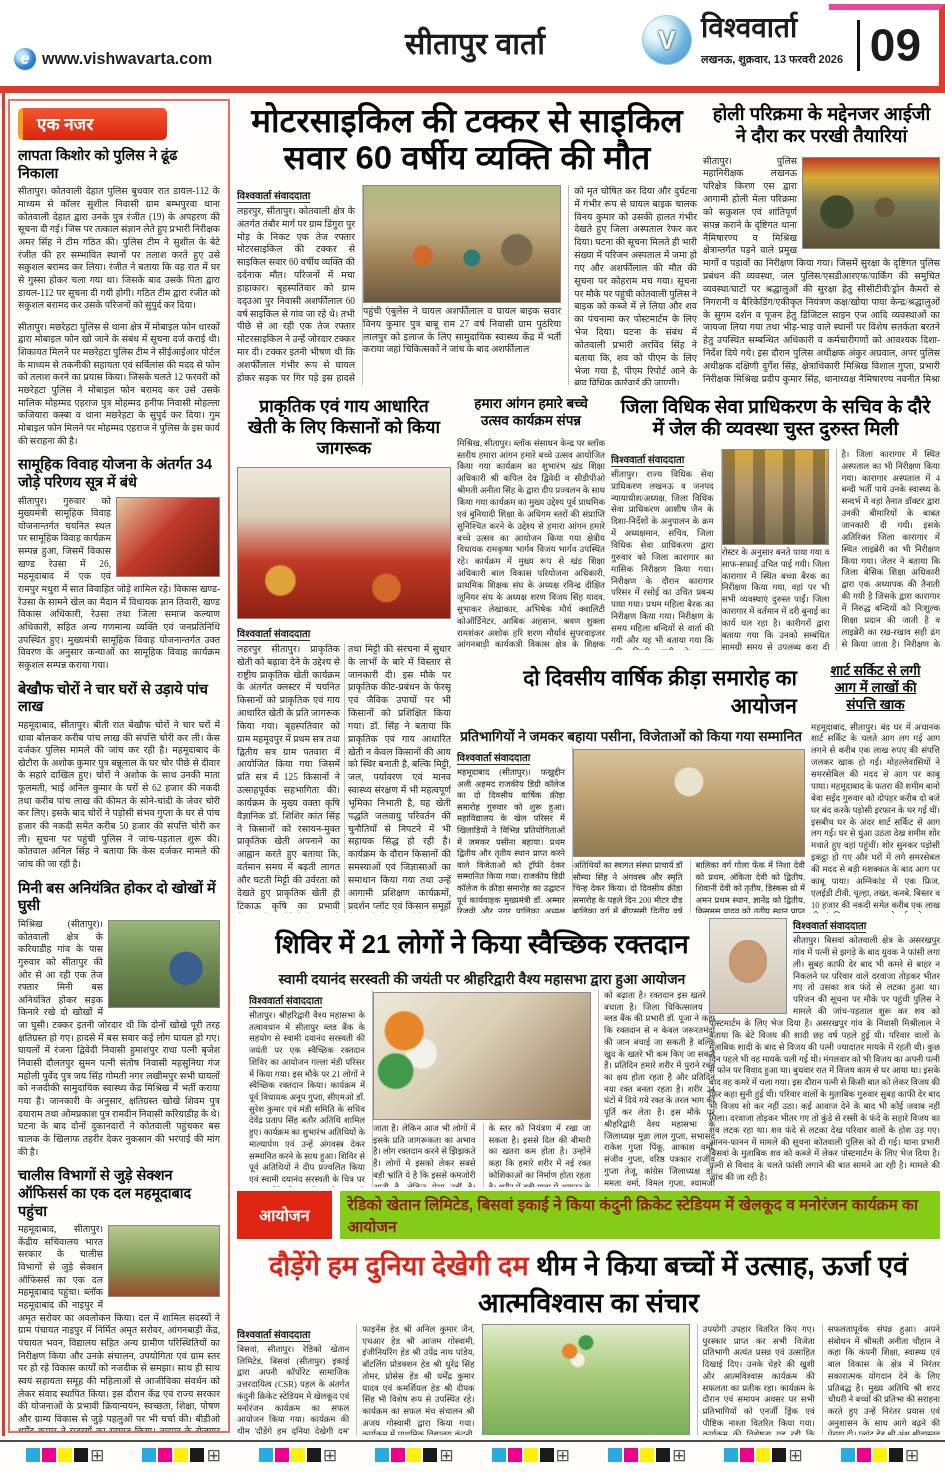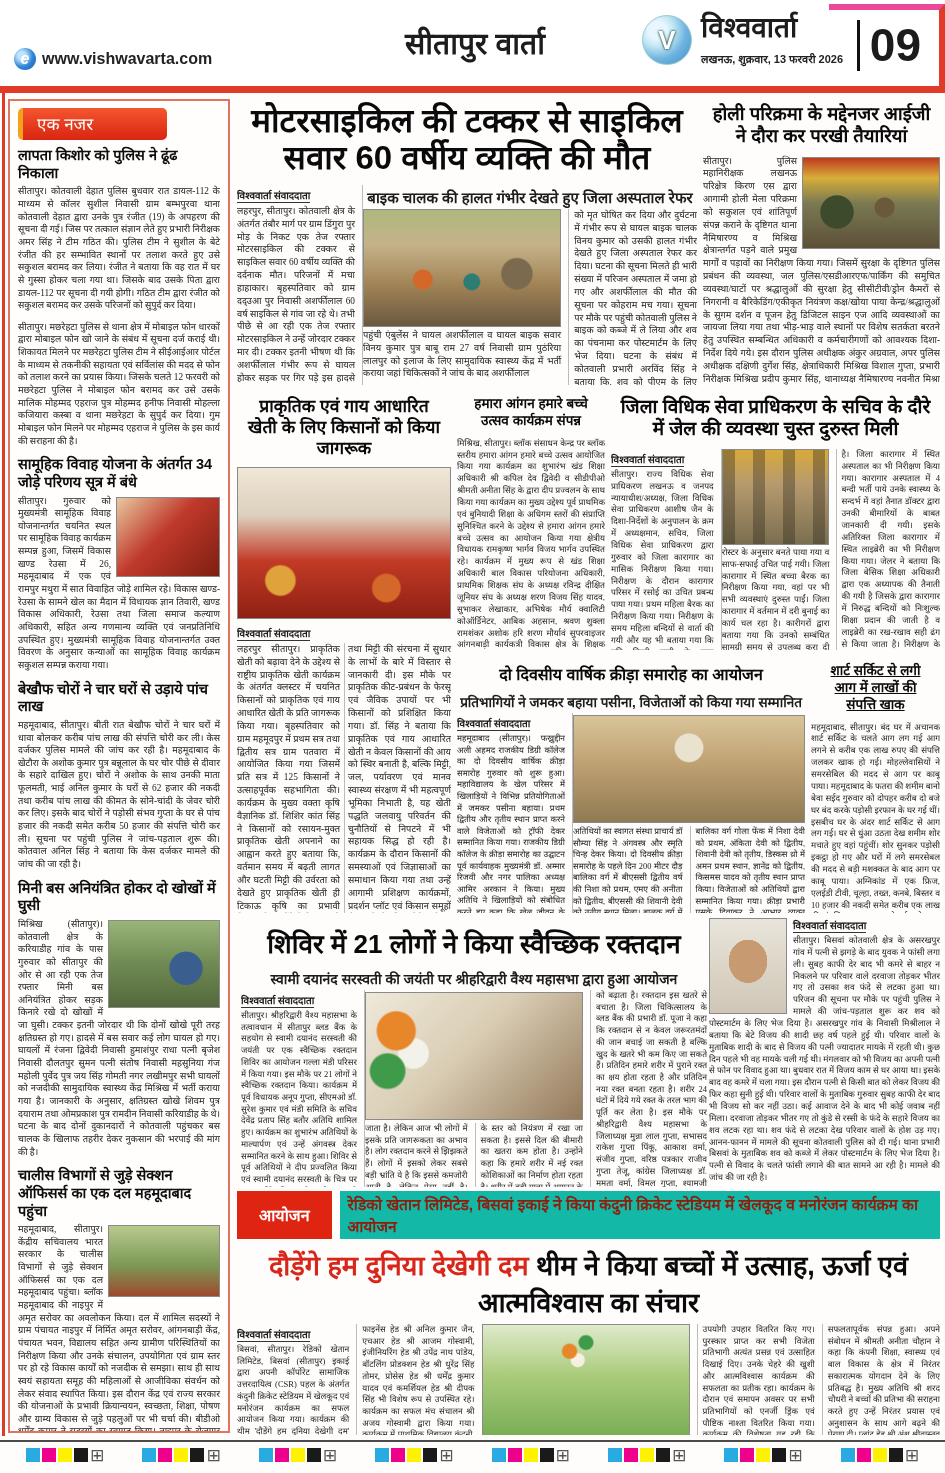--- a/index.html
+++ b/index.html
@@ -25,21 +25,21 @@
   .masthead-txt .mh-date{font-size:11px;font-weight:bold;margin-top:9px;font-family:"Liberation Sans",sans-serif;color:#222;}
   .pageno-wrap{position:absolute;right:0;top:4px;width:110px;height:76px;
                border-top:6px solid #ec4899;border-right:6px solid #e23a28;}
   .pageno{position:absolute;right:18px;top:10px;font-size:46px;font-weight:bold;
           font-family:"Liberation Sans",sans-serif;border-left:3px solid #111;padding-left:10px;line-height:1.1;}
   .header-redbar{position:absolute;left:0;top:86px;width:945px;height:7px;background:#e23a28;}
   
   .sidebar{position:absolute;left:8px;top:99px;width:222px;height:1334px;border:2px solid #e0745e;
            background:#fffefd;padding:7px 8px;box-sizing:border-box;overflow:hidden;}
   .eknajar{background:linear-gradient(180deg,#f4562f 0,#d92510 100%);border-radius:5px;width:130px;
-           color:#fff;font-family:"Liberation Sans",sans-serif;font-weight:normal;font-size:17px;
+           color:#fff;font-family:"Liberation Sans",sans-serif;font-weight:bold;font-size:17px;
            padding:4px 0 5px 14px;border-left:5px solid #f5a11c;margin-bottom:7px;}
   .sb-story{margin-bottom:9px;}
   .sb-title{font-family:"Liberation Sans",sans-serif;font-weight:bold;font-size:14.5px;line-height:1.22;margin:0 0 3px 0;color:#0d0d0d;}
   .sb-body{font-size:9.3px;line-height:1.36;text-align:justify;margin:0;color:#222;}
   .sb-photo{float:right;margin:2px 0 3px 5px;border:1px solid #999;}
   
   .main{position:absolute;left:237px;top:95px;width:703px;height:1340px;}
   .blk{position:absolute;overflow:hidden;box-sizing:border-box;}
   .hl{font-family:"Liberation Sans",sans-serif;font-weight:bold;text-align:center;color:#0a0a0a;margin:8px;}
   .byline{font-size:10px;font-weight:bold;border-bottom:1px solid #333;display:inline-block;margin:0 0 2px 0;}
@@ -82,21 +82,21 @@
      radial-gradient(circle at 70% 55%,#3a5f8f 0 18%,transparent 19%),
      linear-gradient(180deg,#9ab578 0%,#6e8a52 50%,#54683c 100%);}
   .ph-officers{background:linear-gradient(180deg,#b8c98e 0%,#7d9a55 55%,#9c4a2e 100%);}
   .colrow{display:flex;gap:7px;}
   .vline{border-left:1px solid #bbb;}
   .subhead{font-family:"Liberation Sans",sans-serif;font-weight:bold;text-align:center;margin:2px 0;}
   
   .strip{display:flex;align-items:stretch;gap:8px;}
   .strip-label{background:#e02412;color:#fff;font-family:"Liberation Sans",sans-serif;font-weight:bold;
                font-size:16px;padding:4px 22px;display:flex;align-items:center;}
-  .strip-head{flex:1;background:#14b8a6;color:#8f1d0c;font-family:"Liberation Sans",sans-serif;
+  .strip-head{flex:1;background:#84cc16;color:#8f1d0c;font-family:"Liberation Sans",sans-serif;
               font-weight:bold;font-size:15.5px;display:flex;align-items:center;padding:2px 8px;}
   .radico-h1{font-size:27px;margin:7px 0 2px 0;}
   .radico-h1 .red{color:#d8271a;}
   
   .bottom-rule{position:absolute;left:0;top:1440px;width:945px;height:2px;background:#4a4a4a;}
   .colorbars{position:absolute;left:0;top:1448px;width:945px;display:flex;justify-content:space-between;
              padding:0 26px;box-sizing:border-box;}
   .cb-group{display:flex;align-items:center;gap:2px;}
   .cb{width:14px;height:14px;}
   .cb-c{background:#29abe2}.cb-m{background:#ec008c}.cb-y{background:#fff200}.cb-k{background:#1a1a1a}
@@ -175,21 +175,20 @@
   <div class="main">
 
     <div class="blk" style="left:0;top:0;width:460px;height:290px;">
       <h1 class="hl" style="font-size:33px;line-height:1.12;">मोटरसाइकिल की टक्कर से साइकिल सवार 60 वर्षीय व्यक्ति की मौत</h1>
       <div class="colrow" style="margin-top:5px;">
         <div style="width:118px;flex:none;">
           <span class="byline">विश्ववार्ता संवाददाता</span>
           <p class="bodytxt">लहरपुर, सीतापुर। कोतवाली क्षेत्र के अंतर्गत तंबौर मार्ग पर ग्राम डिंगुरा पुर मोड़ के निकट एक तेज रफ्तार मोटरसाइकिल की टक्कर से साइकिल सवार 60 वर्षीय व्यक्ति की दर्दनाक मौत। परिजनों में मचा हाहाकार। बृहस्पतिवार को ग्राम दद्उआ पुर निवासी अशर्फीलाल 60 वर्ष साइकिल से गांव जा रहे थे। तभी पीछे से आ रही एक तेज रफ्तार मोटरसाइकिल ने उन्हें जोरदार टक्कर मार दी। टक्कर इतनी भीषण थी कि अशर्फीलाल गंभीर रूप से घायल होकर सड़क पर गिर पड़े इस हादसे में मोटरसाइकिल सवार भी गंभीर रूप से घायल हो गया। स्थानीय लोगों ने तत्काल घटना की सूचना एंबुलेंस को दी मौके पर</p>
         </div>
         <div style="flex:1;" class="vline">
-          <div class="subhead" style="font-size:15px;">बाइक चालक की हालत गंभीर देखते हुए जिला अस्पताल रेफर</div>
           <div class="colrow">
             <div style="flex:1.55;">
               <div class="photo ph-accident" style="width:100%;height:118px;"></div>
               <p class="bodytxt" style="margin-top:2px;">पहुंची एंबुलेंस ने घायल अशर्फीलाल व घायल बाइक सवार विनय कुमार पुत्र बाबू राम 27 वर्ष निवासी ग्राम पुठंरिया लालपुर को इलाज के लिए सामुदायिक स्वास्थ्य केंद्र में भर्ती कराया जहां चिकित्सकों ने जांच के बाद अशर्फीलाल</p>
             </div>
             <div style="flex:1;" class="vline">
               <p class="bodytxt" style="padding-left:5px;">को मृत घोषित कर दिया और दुर्घटना में गंभीर रूप से घायल बाइक चालक विनय कुमार को उसकी हालत गंभीर देखते हुए जिला अस्पताल रेफर कर दिया। घटना की सूचना मिलते ही भारी संख्या में परिजन अस्पताल में जमा हो गए और अशर्फीलाल की मौत की सूचना पर कोहराम मच गया। सूचना पर मौके पर पहुंची कोतवाली पुलिस ने बाइक को कब्जे में ले लिया और शव का पंचनामा कर पोस्टमार्टम के लिए भेज दिया। घटना के संबंध में कोतवाली प्रभारी अरविंद सिंह ने बताया कि, शव को पीएम के लिए भेजा गया है, पीएम रिपोर्ट आने के बाद विधिक कार्रवाई की जाएगी।</p>
             </div>
           </div>
         </div>
@@ -227,21 +226,21 @@
           <div class="photo ph-jail" style="width:100%;height:96px;margin-bottom:2px;"></div>
           <p class="bodytxt" style="font-size:8.6px;">रोस्टर के अनुसार बनते पाया गया व साफ-सफाई उचित पाई गयी। जिला कारागार में स्थित बच्चा बैरक का निरीक्षण किया गया, वहां पर भी सभी व्यवस्थाएं दुरुस्त पाईं। जिला कारागार में वर्तमान में दरी बुनाई का कार्य चल रहा है। कारीगरों द्वारा बताया गया कि उनको सम्बंधित सामग्री समय से उपलब्ध करा दी जाती है। खाने के बारे में बन्दियों द्वारा बताया गया कि खाने की कोई समस्या नहीं है, खाना व नाश्ता समय से रोस्टर के अनुसार मिलता</p>
         </div>
         <div style="flex:1;" class="vline">
           <p class="bodytxt" style="font-size:8.6px;padding-left:4px;">है। जिला कारागार में स्थित अस्पताल का भी निरीक्षण किया गया। कारागार अस्पताल में 4 बन्दी भर्ती पाये उनके स्वास्थ्य के सन्दर्भ में वहां तैनात डॉक्टर द्वारा उनकी बीमारियों के बाबत जानकारी दी गयी। इसके अतिरिक्त जिला कारागार में स्थित लाइब्रेरी का भी निरीक्षण किया गया। जेलर ने बताया कि जिला बेसिक शिक्षा अधिकारी द्वारा एक अध्यापक की तैनाती की गयी है जिसके द्वारा कारागार में निरुद्ध बन्दियों को निःशुल्क शिक्षा प्रदान की जाती है व लाइब्रेरी का रख-रखाव सही ढंग से किया जाता है। निरीक्षण के दौरान जेल अधीक्षिका सु. प्रीती यादव, जेलर राजेश कुमार वर्मा तथा डिप्टी जेलर अली अदनान तथा लीगल एड डिफेन्स काउंसिल सिस्टम के श्रीमती शुभांशी तिवारी, अंकुर वर्मा जिला विधिक सेवा प्राधिकरण के कर्मचारीगण सलीम अहमद आदि उपस्थित रहे।</p>
         </div>
       </div>
     </div>
 
     <div class="blk" style="left:220px;top:560px;width:348px;height:258px;">
-      <h2 class="hl" style="font-size:16px;">दो दिवसीय वार्षिक क्रीड़ा समारोह का आयोजन</h2>
+      <h2 class="hl" style="font-size:21px;text-align:right;">दो दिवसीय वार्षिक क्रीड़ा समारोह का आयोजन</h2>
       <div class="subhead" style="font-size:13.5px;">प्रतिभागियों ने जमकर बहाया पसीना, विजेताओं को किया गया सम्मानित</div>
       <div class="colrow">
         <div style="width:108px;flex:none;">
           <span class="byline">विश्ववार्ता संवाददाता</span>
           <p class="bodytxt" style="font-size:8.4px;">महमूदाबाद (सीतापुर)। फख्रुद्दीन अली अहमद राजकीय डिग्री कॉलेज का दो दिवसीय वार्षिक क्रीड़ा समारोह गुरुवार को शुरू हुआ। महाविद्यालय के खेल परिसर में खिलाड़ियों ने विभिन्न प्रतियोगिताओं में जमकर पसीना बहाया। प्रथम द्वितीय और तृतीय स्थान प्राप्त करने वाले विजेताओं को ट्रॉफी देकर सम्मानित किया गया। राजकीय डिग्री कॉलेज के क्रीड़ा समारोह का उद्घाटन पूर्व कार्यवाहक मुख्यमंत्री डॉ. अम्मार रिजवी और नगर पालिका अध्यक्ष आमिर अरकान ने किया। मुख्य अतिथि ने खिलाड़ियों को संबोधित करते हुए कहा कि खेल जीवन के लिए बहुत आवश्यक हैं। पढ़ाई के साथ साथ खेलों में अधिक से अधिक प्रतिभाग करना चाहिए। विद्यालय के विद्यार्थियों, एनएसएस और एनसीसी के कैडेट्स ने मार्च पास्ट के सलामी दी।</p>
         </div>
         <div style="flex:1;" class="vline">
           <div class="photo ph-sports" style="width:100%;height:108px;margin:2px 0 3px 0;"></div>
           <div class="colrow">
             <p class="bodytxt" style="font-size:8.4px;flex:1;">अतिथियों का स्वागत संस्था प्राचार्य डॉ सौम्या सिंह ने अंगवस्त्र और स्मृति चिन्ह देकर किया। दो दिवसीय क्रीड़ा समारोह के पहले दिन 200 मीटर दौड़ बालिका वर्ग में बीएससी द्वितीय वर्ष की निशा को प्रथम, एमए की अनीता को द्वितीय, बीएससी की शिवानी देवी को तृतीय स्थान मिला। बालक वर्ग में चांदबाबू को प्रथम, ज्ञानेंद्र को द्वितीय, अंकित सिंह को तृतीय स्थान मिला।</p>
@@ -249,21 +248,21 @@
           </div>
         </div>
       </div>
     </div>
 
     <div class="blk" style="left:574px;top:560px;width:129px;height:258px;">
       <h3 class="hl" style="font-size:13.5px;line-height:1.25;text-decoration:underline;">शार्ट सर्किट से लगी आग में लाखों की संपत्ति खाक</h3>
       <p class="bodytxt" style="font-size:8.6px;margin-top:3px;">महमूदाबाद, सीतापुर। बंद घर में अचानक शार्ट सर्किट के चलते आग लग गई आग लगने से करीब एक लाख रुपए की संपत्ति जलकर खाक हो गई। मोहल्लेवासियों ने समरसेबिल की मदद से आग पर काबू पाया। महमूदाबाद के फतरा की शमीम बानो बेवा सईद गुरुवार को दोपहर करीब दो बजे घर बंद करके पड़ोसी इरफान के घर गई थीं। इसबीच घर के अंदर शार्ट सर्किट से आग लग गई। घर से धुंआ उठता देख शमीम शोर मचाते हुए वहां पहुंचीं। शोर सुनकर पड़ोसी इकट्ठा हो गए और घरों में लगे समरसेबल की मदद से बड़ी मशक्कत के बाद आग पर काबू पाया। अग्निकांड में एक फ्रिज, एलईडी टीवी, चूल्हा, तख्त, कनबे, बिस्तर व 10 हजार की नकदी समेत करीब एक लाख की संपत्ति जलकर खाक हो गई। कोतवाल अनिल सिंह ने बताया कि मोहल्लेवासियों ने आग पर काबू पा लिया।</p>
     </div>
 
-    <div class="blk" style="left:4px;top:822px;width:466px;height:270px;">
+    <div class="blk" style="left:12px;top:822px;width:466px;height:270px;">
       <h1 class="hl" style="font-size:26px;">शिविर में 21 लोगों ने किया स्वैच्छिक रक्तदान</h1>
       <div class="subhead" style="font-size:14px;">स्वामी दयानंद सरस्वती की जयंती पर श्रीहरिद्वारी वैश्य महासभा द्वारा हुआ आयोजन</div>
       <div class="colrow">
         <div style="width:116px;flex:none;">
           <span class="byline">विश्ववार्ता संवाददाता</span>
           <p class="bodytxt" style="font-size:8.5px;">सीतापुर। श्रीहरिद्वारी वैश्य महासभा के तत्वावधान में सीतापुर ब्लड बैंक के सहयोग से स्वामी दयानंद सरस्वती की जयंती पर एक स्वैच्छिक रक्तदान शिविर का आयोजन गल्ला मंडी परिसर में किया गया। इस मौके पर 21 लोगों ने स्वैच्छिक रक्तदान किया। कार्यक्रम में पूर्व विधायक अनूप गुप्ता, सीएमओ डॉ. सुरेश कुमार एवं मंडी समिति के सचिव देवेंद्र प्रताप सिंह बतौर अतिथि शामिल हुए। कार्यक्रम का शुभारंभ अतिथियों के माल्यार्पण एवं उन्हें अंगवस्त्र देकर सम्मानित करने के साथ हुआ। शिविर से पूर्व अतिथियों ने दीप प्रज्वलित किया एवं स्वामी दयानंद सरस्वती के चित्र पर पुष्प अर्पित किए। सीएमओ एवं मंडी समिति सचिव ने रक्तदान भी किया। इस मौके पर सीएमओ ने कहा कि हर साल 14 जून को विश्व रक्तदान दिवस मनाया</p>
         </div>
         <div style="flex:1.9;" class="vline">
           <div class="photo ph-blood" style="width:100%;height:128px;margin:2px 0 3px 0;"></div>
           <div class="colrow">

